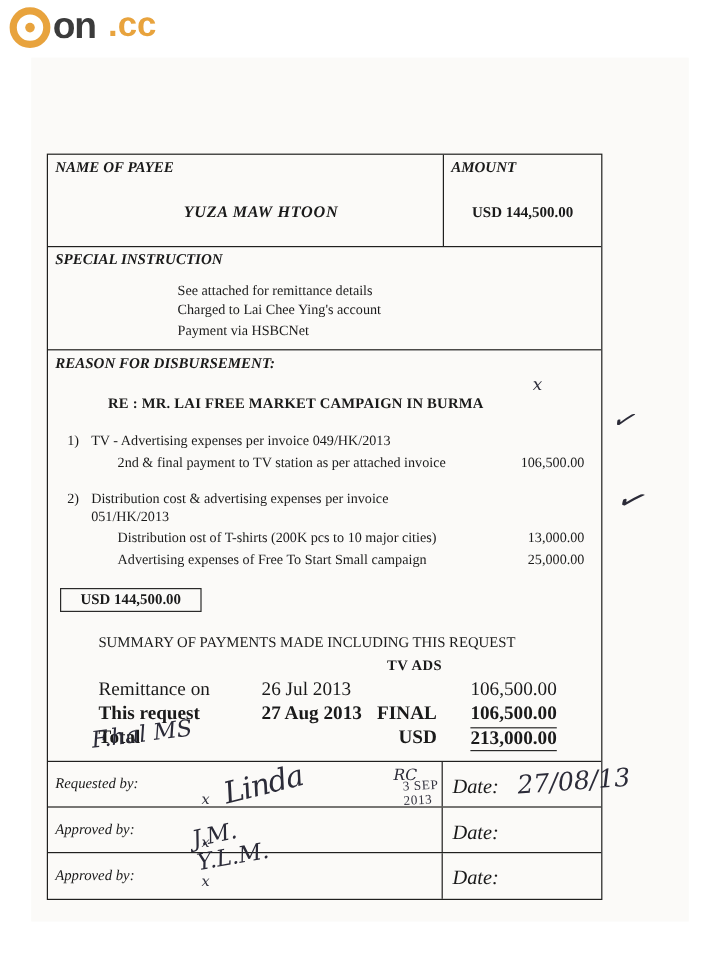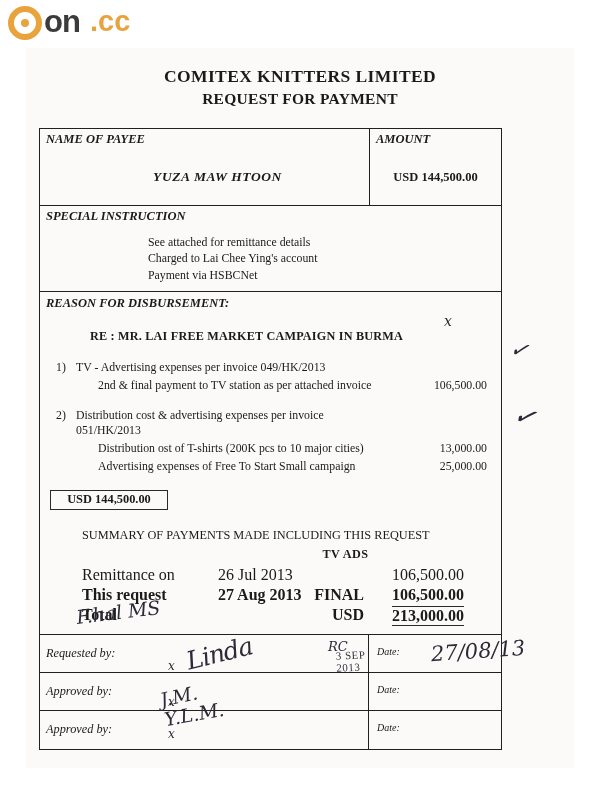--- a/index.html
+++ b/index.html
@@ -223,21 +223,21 @@
   .sig-lbl {
     position: absolute;
     left: 6px; top: 11px;
     font-style: italic;
     font-size: 12.3px;
   }
   .date-lbl {
     position: absolute;
     left: 8px; top: 11px;
     font-style: italic;
-    font-size: 10px;
+    font-size: 17px;
   }
 
   
   .hand {
     font-family: "DejaVu Serif", serif;
     font-style: italic;
     color: #2b2b38;
     position: absolute;
     pointer-events: none;
   }
@@ -275,24 +275,20 @@
 
 <div class="logo">
   <div class="logo-ring"></div>
   <div class="logo-on">on</div>
   <div class="logo-cc">.cc</div>
   <div class="logo-cn">東網</div>
 </div>
 
 <div class="sheet">
 
-  <div class="title-block">
-    <div class="title-1">COMITEX KNITTERS LIMITED</div>
-    <div class="title-2">REQUEST FOR PAYMENT</div>
-  </div>
 
   <div class="form">
 
     <div class="row">
       <div class="cell-left">
         <div class="hdr">NAME OF PAYEE</div>
         <div class="payee-body">
           <div class="payee-name">YUZA MAW HTOON</div>
         </div>
       </div>

